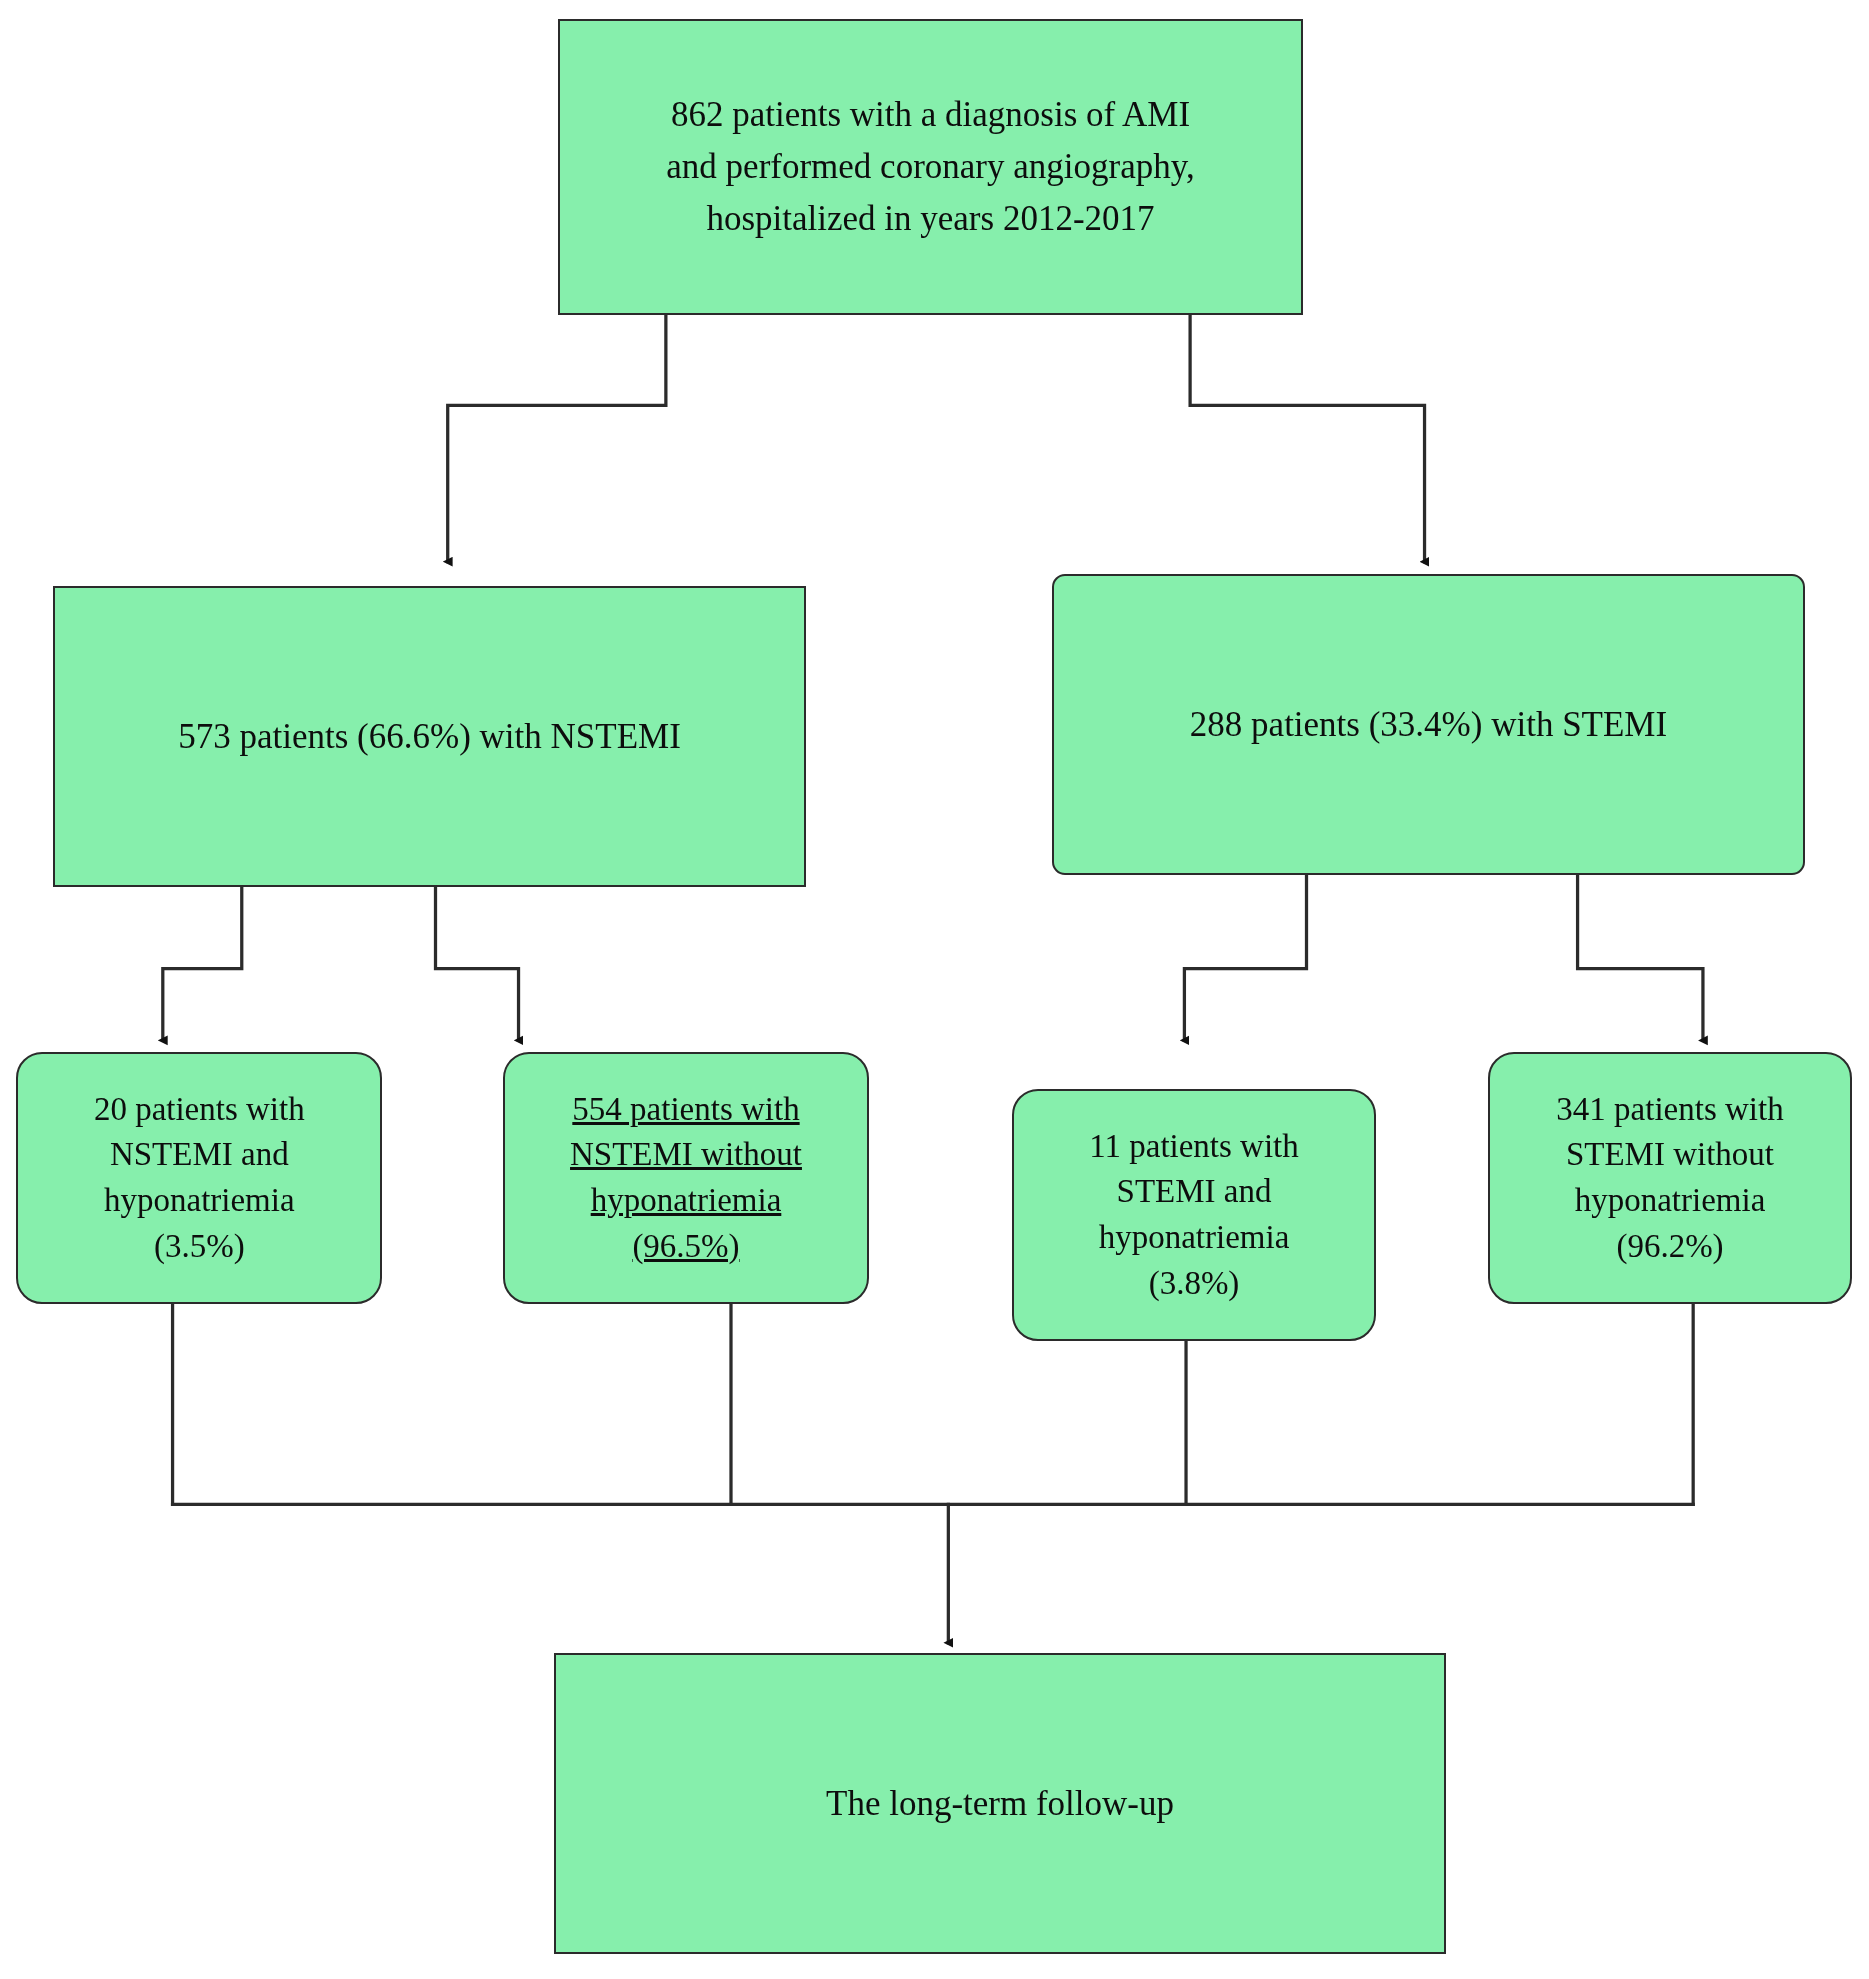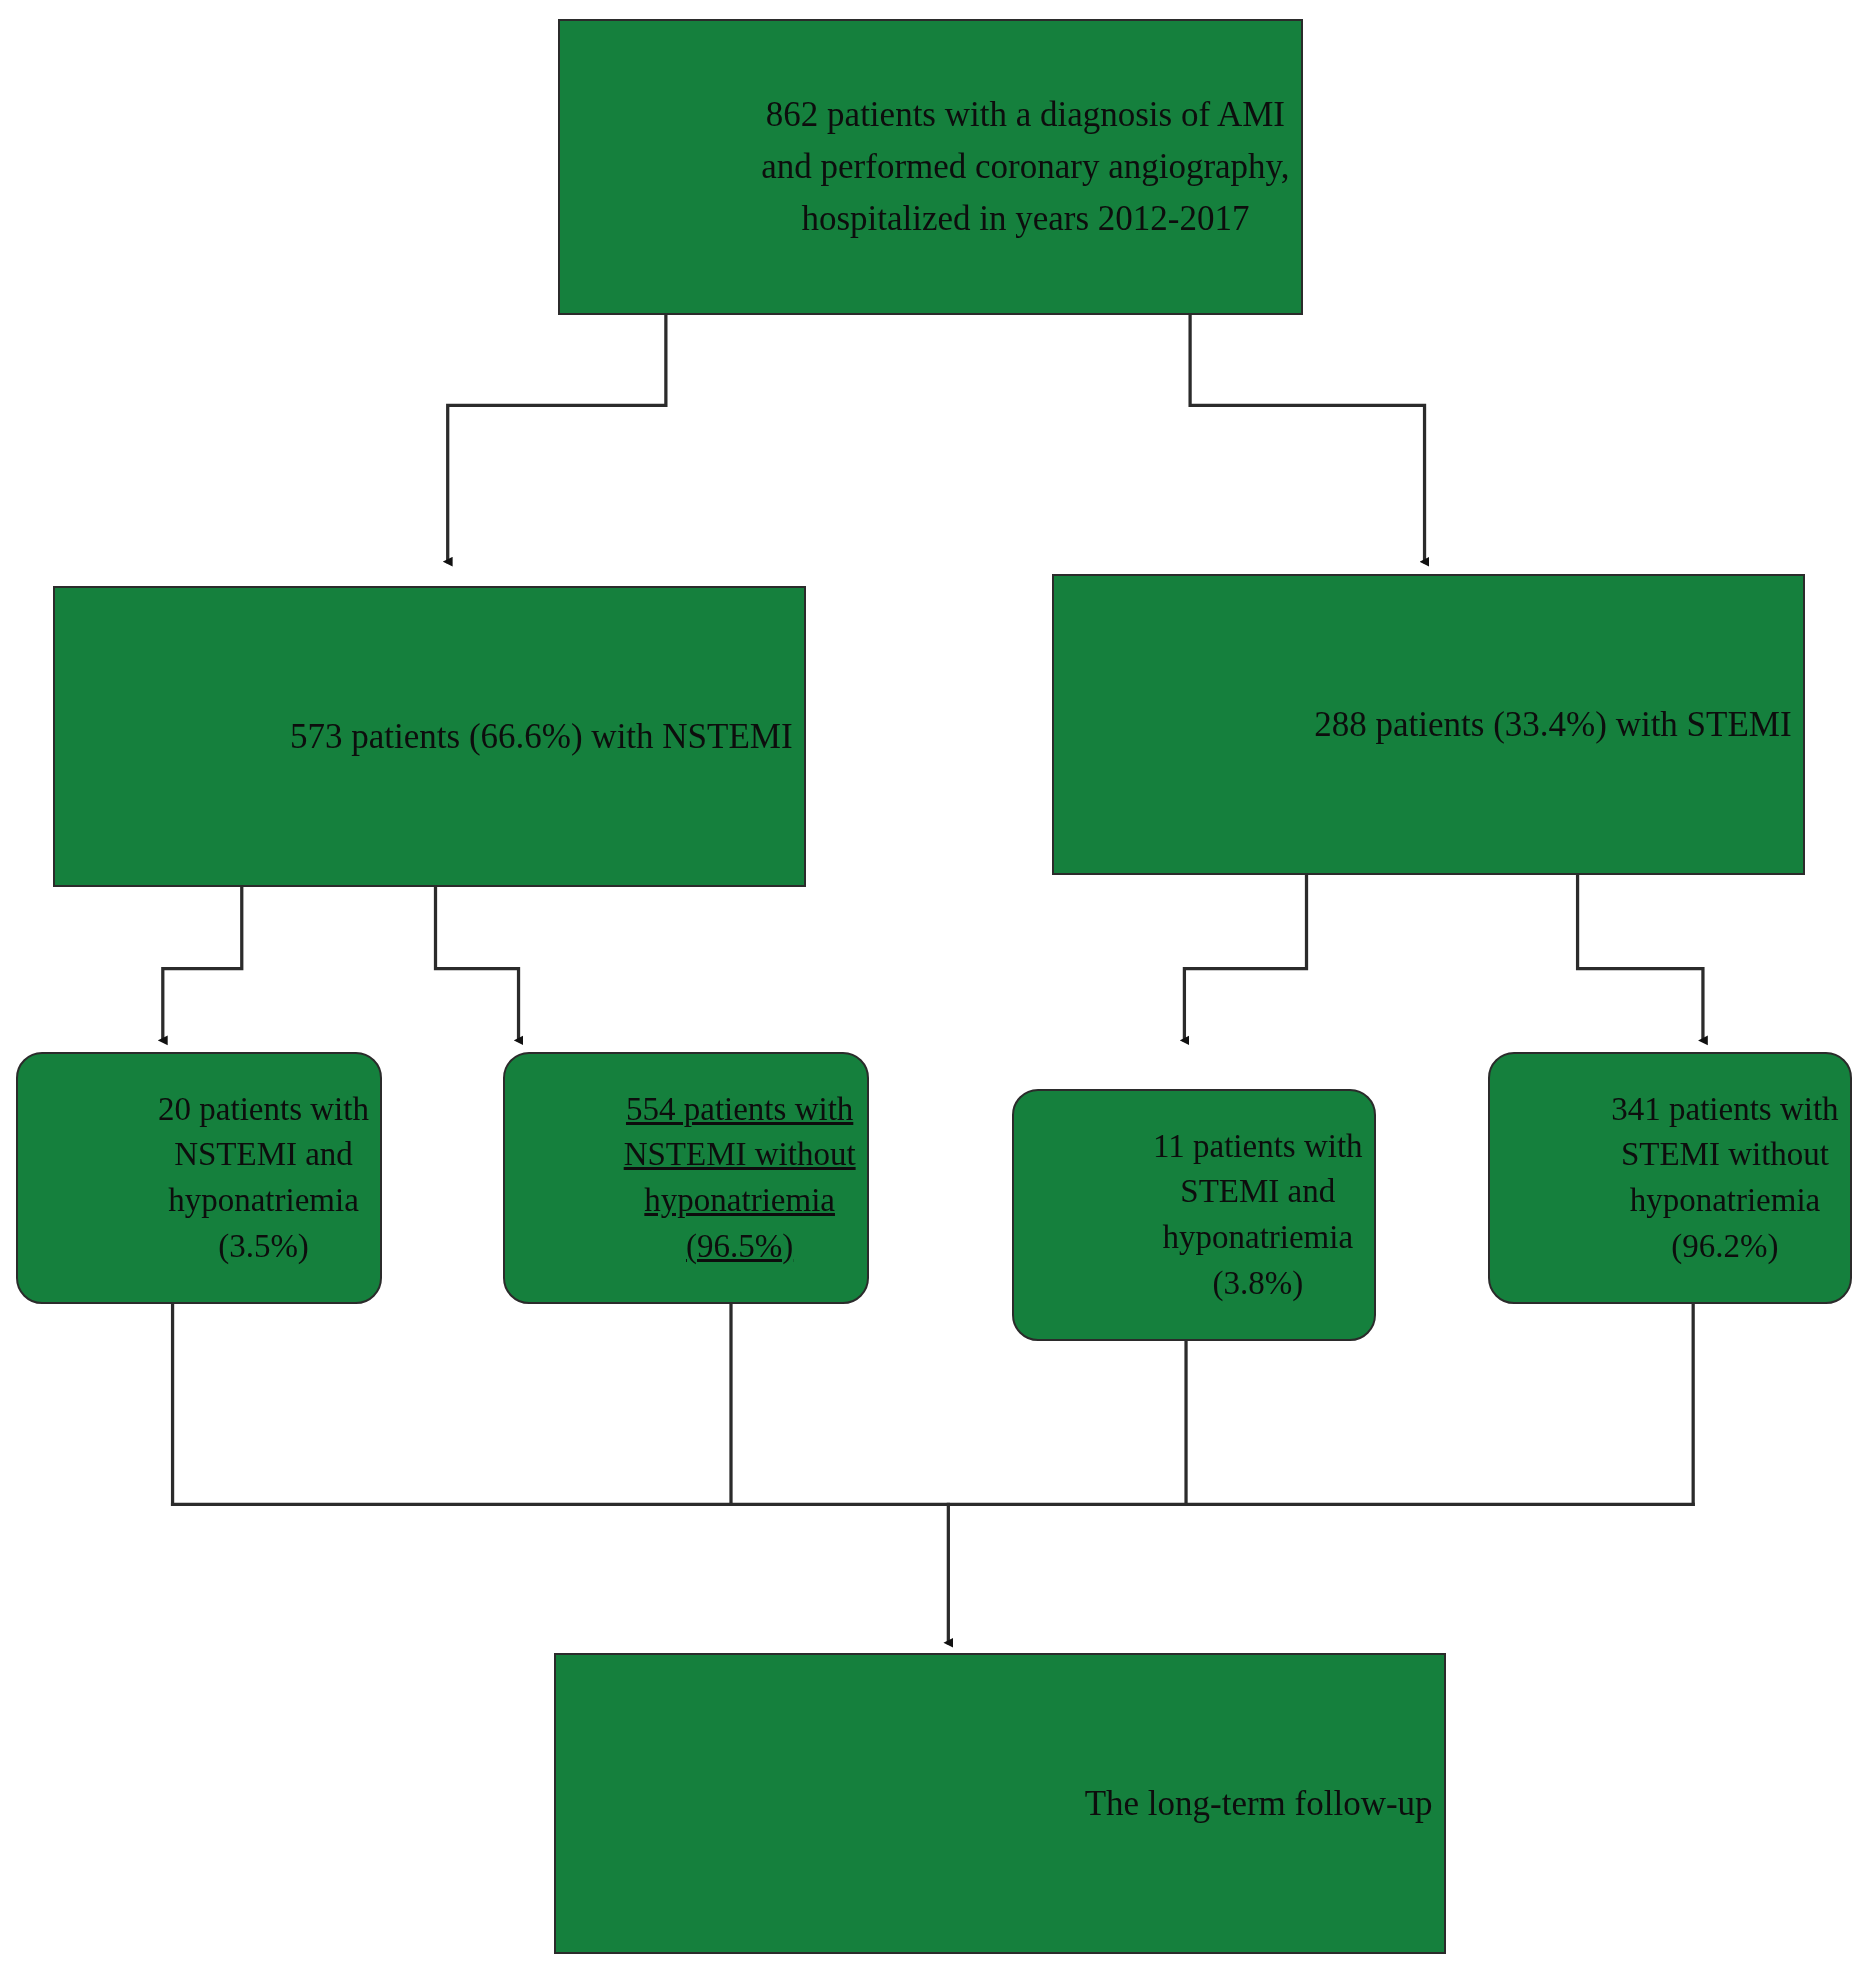--- a/index.html
+++ b/index.html
@@ -22,37 +22,37 @@
     position: absolute;
     left: 0;
     top: 0;
     width: 1869px;
     height: 1979px;
     pointer-events: none;
   }
   .node {
     position: absolute;
     box-sizing: border-box;
-    background: #15803d;
+    background: #86efac;
     border: 2.4px solid #2b2b2b;
     display: flex;
     align-items: center;
-    justify-content: flex-end;
+    justify-content: center;
     text-align: center;
     color: #0d0d0d;
     line-height: 1.48;
     padding: 4.9px 11.4px;
   }
   .node .txt {
     display: block;
     white-space: pre-line;
   }
   .node-top        { left: 558px;  top: 19px;   width: 745px; height: 296px; font-size: 35px; }
   .node-nstemi     { left: 53px;   top: 574px;  width: 753px; height: 301px; font-size: 35px; margin-top: 12px; }
-  .node-stemi      { left: 1052px; top: 574px;  width: 753px; height: 301px; font-size: 35px; }
+  .node-stemi      { left: 1052px; top: 574px;  width: 753px; height: 301px; font-size: 35px; border-radius: 13px; }
   .node-leaf       { top: 1052px;  height: 252px; font-size: 33px; line-height: 1.38; border-radius: 26px; }
   .node-leaf-1     { left: 16.3px;   width: 366px; }
   .node-leaf-2     { left: 503px;  width: 366px; text-decoration: underline; }
   .node-leaf-3     { left: 1012px; width: 364px; margin-top: 37px; }
   .node-leaf-4     { left: 1488px; width: 364px; }
   .node-followup   { left: 554px;  top: 1653px; width: 892px; height: 301px; font-size: 35px; }
 </style>
 </head>
 <body>
 

